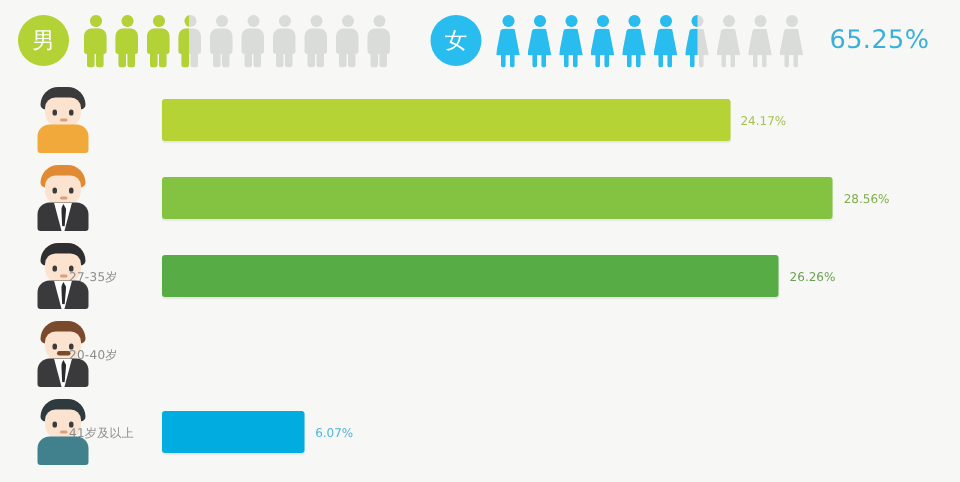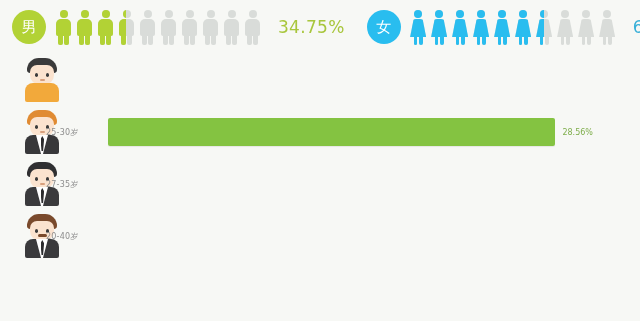--- a/index.html
+++ b/index.html
@@ -170,21 +170,20 @@
         </div>
         <div class="person">
           <div class="layer" style="--c:#d9dcd9">
             <div class="head" style="background:#d9dcd9"></div>
             <div class="body" style="background:#d9dcd9"></div>
             <div class="legL" style="background:#d9dcd9"></div>
             <div class="legR" style="background:#d9dcd9"></div>
           </div>
         </div>
       </div>
-    <div class="pct male">34.75%</div>
   </div>
 
   <div class="gender-block female">
     <div class="badge female">女</div>
     <div class="people">
         <div class="person f">
           <div class="layer" style="--c:#d9dcd9">
             <div class="head" style="background:#d9dcd9"></div>
             <div class="body" style="background:#d9dcd9"></div>
             <div class="legL" style="background:#d9dcd9"></div>
@@ -312,58 +311,80 @@
 
 <div class="rows">
     <div class="row">
       <div class="avatar">
         <div class="av-hair" style="background:#3a3a3a"></div>
         <div class="av-face"></div>
         <div class="av-eyeL"></div>
         <div class="av-eyeR"></div>
         <div class="av-mouth"></div>
         <div class="av-body" style="background:#f2a93b"></div>
+      </div>
+      <div class="bar-track">
+        <div class="bar" style="width:378.66333333333336px;background:#b5d334"></div>
+        <div class="bar-val" style="color:#a8bf52">24.17%</div>
       </div>
     </div>
     <div class="row">
       <div class="avatar">
         <div class="av-hair" style="background:#e08b33"></div>
         <div class="av-face"></div>
         <div class="av-eyeL"></div>
         <div class="av-eyeR"></div>
         <div class="av-mouth"></div>
         <div class="av-body" style="background:#38383a"></div>
         <div class="av-shirt"></div>
         <div class="av-tie" style="background:#2b2b2d"></div>
       </div>
-      <div class="row-label">25-30岁</div>
       <div class="bar-track">
         <div class="bar" style="width:447.44px;background:#84c341"></div>
         <div class="bar-val" style="color:#7fae4c">28.56%</div>
       </div>
     </div>
     <div class="row">
       <div class="avatar">
         <div class="av-hair" style="background:#2f2f31"></div>
         <div class="av-face"></div>
         <div class="av-eyeL"></div>
         <div class="av-eyeR"></div>
         <div class="av-mouth"></div>
         <div class="av-body" style="background:#3a3a3c"></div>
         <div class="av-shirt"></div>
         <div class="av-tie" style="background:#2b2b2d"></div>
       </div>
       <div class="row-label">27-35岁</div>
+      <div class="bar-track">
+        <div class="bar" style="width:411.4066666666667px;background:#57ac45"></div>
+        <div class="bar-val" style="color:#6c9f55">26.26%</div>
+      </div>
     </div>
     <div class="row">
       <div class="avatar">
         <div class="av-hair" style="background:#7a4a2c"></div>
         <div class="av-face"></div>
         <div class="av-eyeL"></div>
         <div class="av-eyeR"></div>
         <div class="av-stache" style="background:#7a4a2c"></div>
         <div class="av-body" style="background:#3a3a3c"></div>
         <div class="av-shirt"></div>
         <div class="av-tie" style="background:#2b2b2d"></div>
       </div>
       <div class="row-label">20-40岁</div>
     </div>
+    <div class="row">
+      <div class="avatar">
+        <div class="av-hair" style="background:#2f3a3f"></div>
+        <div class="av-face"></div>
+        <div class="av-eyeL"></div>
+        <div class="av-eyeR"></div>
+        <div class="av-mouth"></div>
+        <div class="av-body" style="background:#41818d"></div>
+      </div>
+      <div class="row-label">41岁及以上</div>
+      <div class="bar-track">
+        <div class="bar" style="width:95.09666666666666px;background:#00ace0"></div>
+        <div class="bar-val" style="color:#52b6d8">6.07%</div>
+      </div>
+    </div>
   </div>
 
 </body></html>

